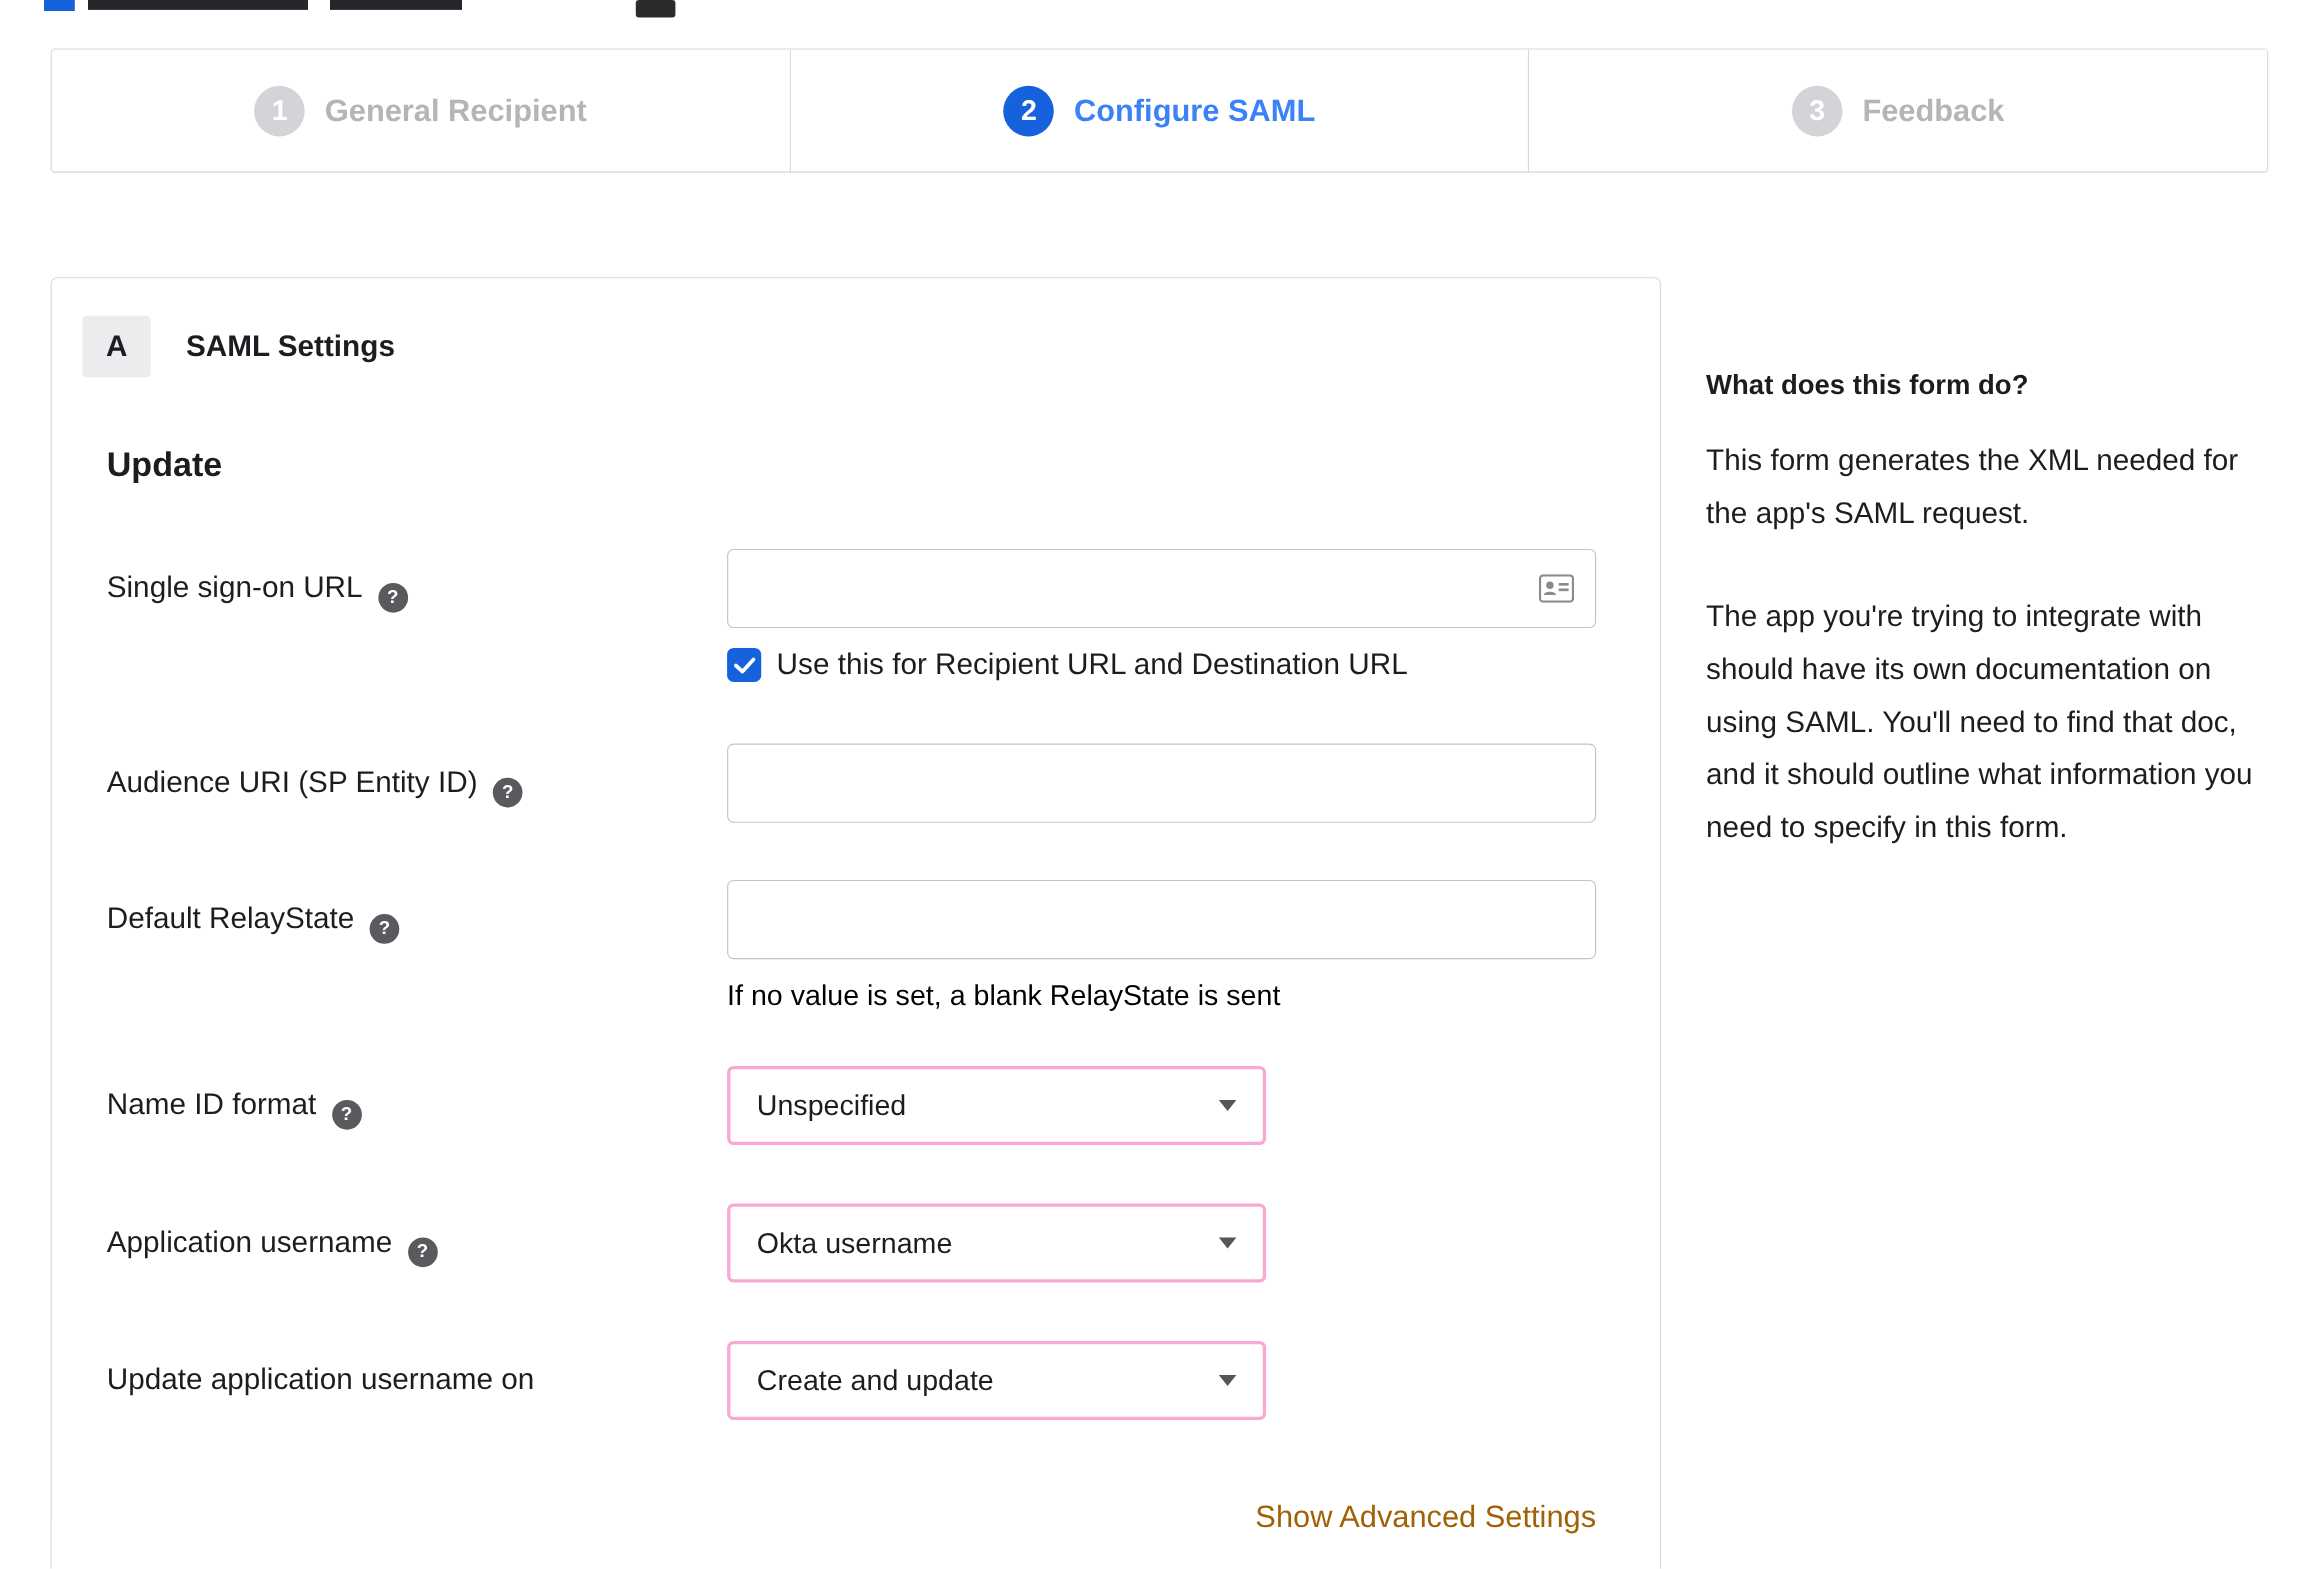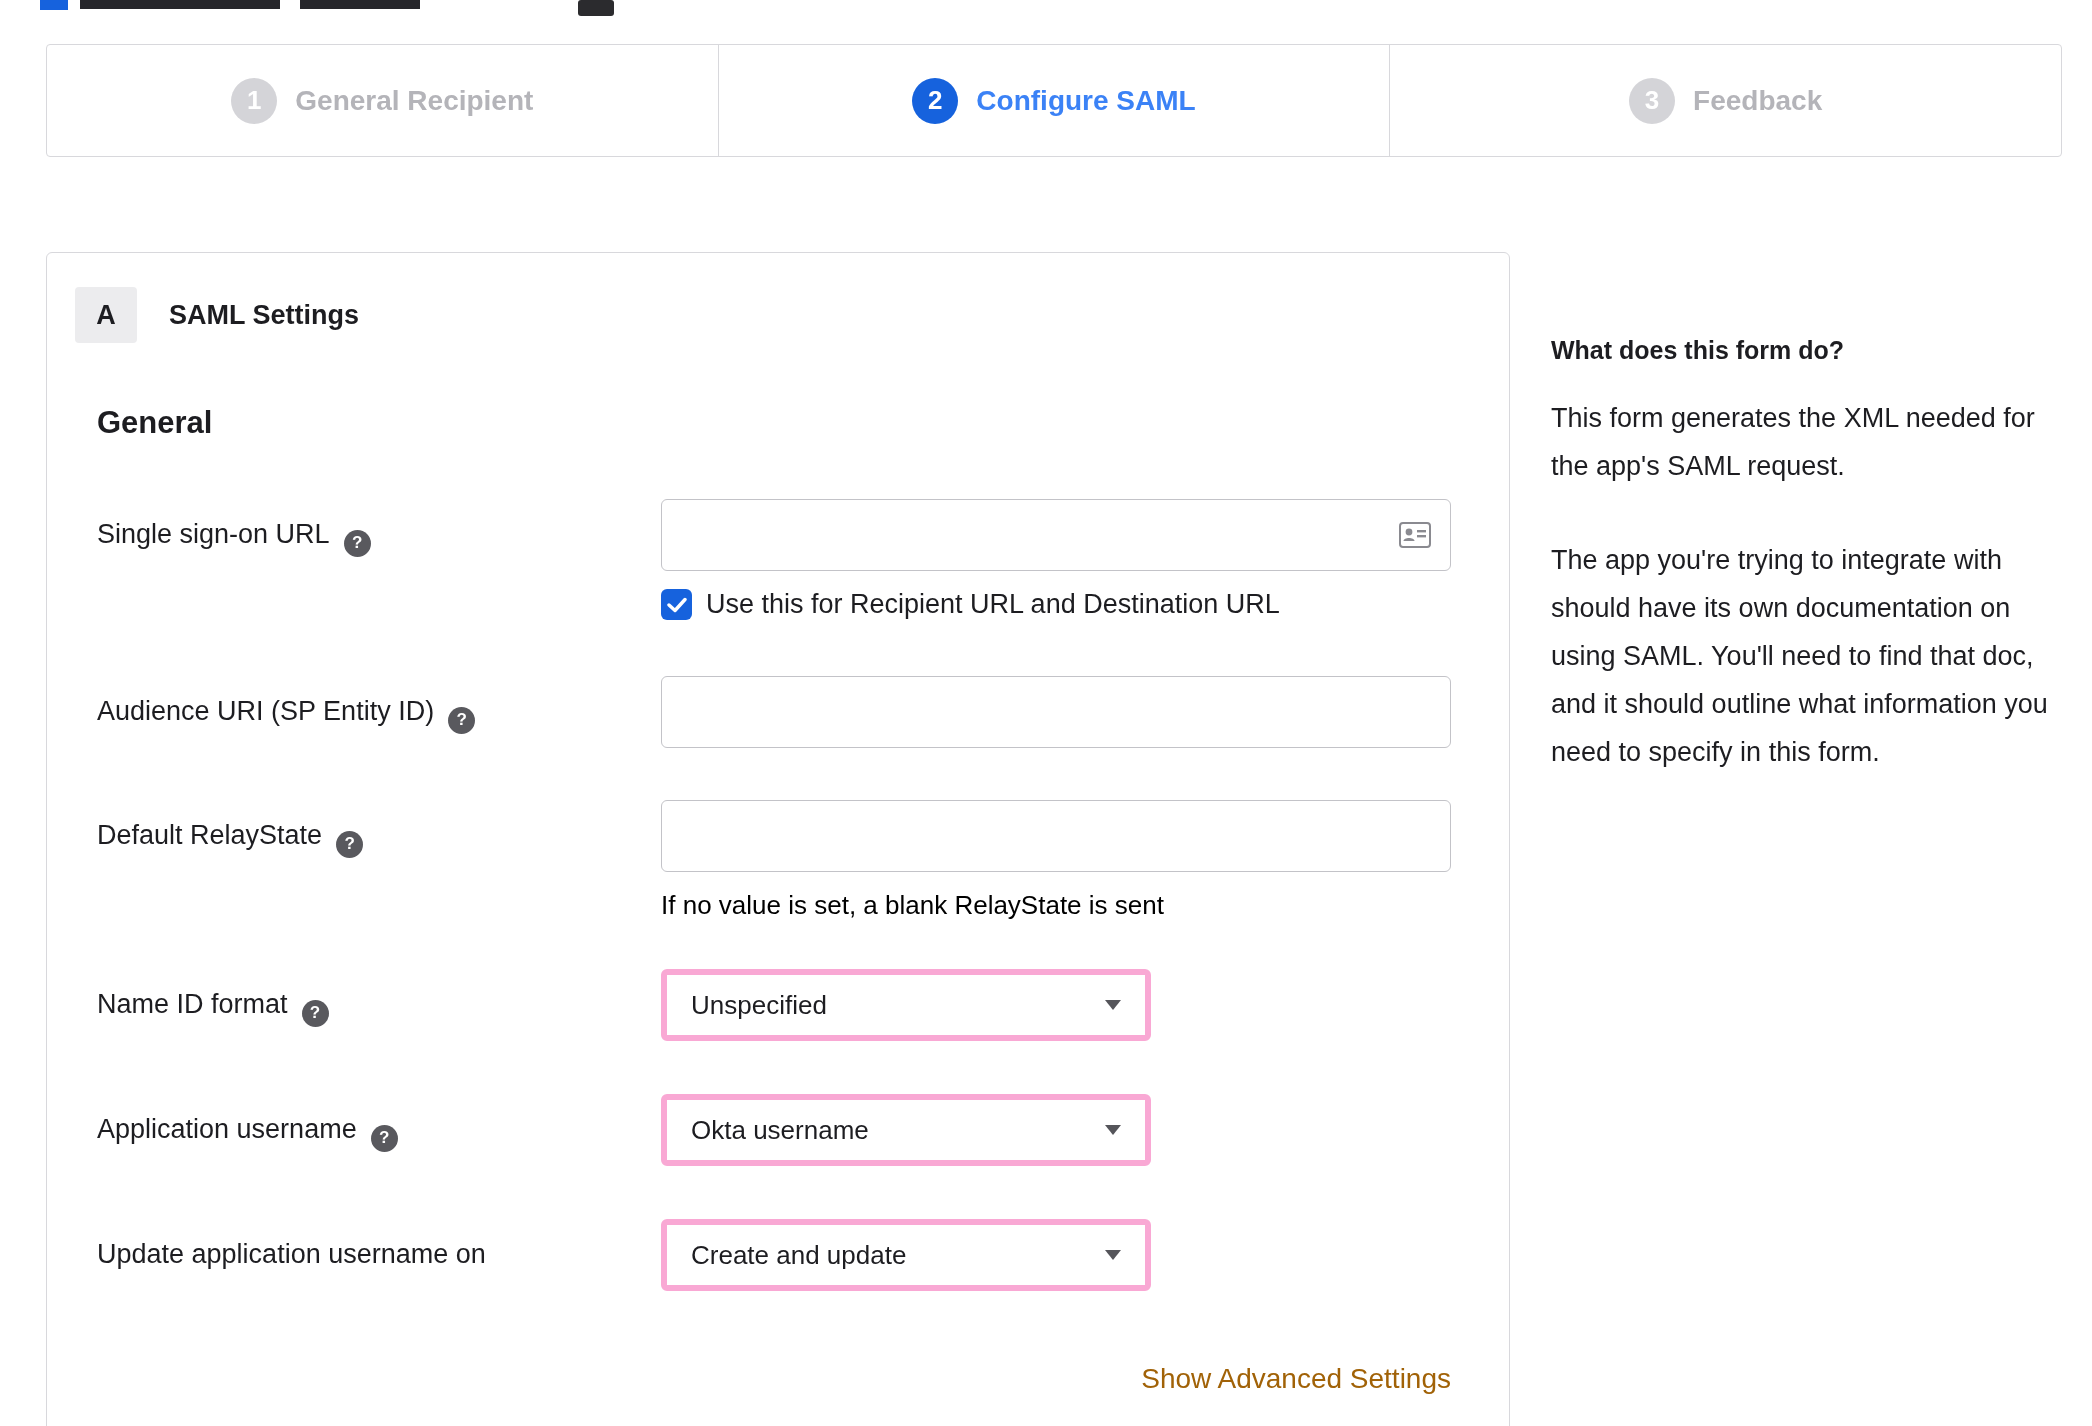--- a/index.html
+++ b/index.html
@@ -45,21 +45,21 @@
     font-size:26px; padding:0 64px 0 24px; font-family:"Liberation Sans", sans-serif; background:#fff; }
   .vcard-icon { position:absolute; right:20px; top:23px; }
 
   .check-line { display:flex; align-items:center; gap:14px; margin-top:18px; }
   .checkbox { width:31px; height:31px; background:#1662dd; border-radius:6px; display:flex;
     align-items:center; justify-content:center; cursor:pointer; flex:0 0 auto; }
   .check-label { font-size:27px; }
 
   .hint { margin-top:18px; font-size:26px; color:#000000; }
 
-  .select { width:490px; height:72px; border:6px solid #f9a8d4; border-radius:6px;
+  .select { width:490px; height:72px; border:3px solid #f9a8d4; border-radius:6px;
     display:flex; align-items:center; justify-content:space-between; padding:0 24px;
     font-size:26px; background:#fff; cursor:pointer; }
   .caret { width:0; height:0; border-left:8px solid transparent; border-right:8px solid transparent;
     border-top:10px solid #55555a; }
 
   .mb-row1 { margin-bottom:56px; }
   .mb-row2 { margin-bottom:52px; }
   .mb-row3 { margin-bottom:48px; }
   .mb-sel  { margin-bottom:53px; }
 
@@ -93,21 +93,21 @@
     <div class="step-label">Feedback</div>
   </div>
 </div>
 
 <div class="card">
   <div class="badge-row">
     <div class="badge">A</div>
     <div class="panel-title">SAML Settings</div>
   </div>
 
-  <div class="section-title">General</div>
+  <div class="section-title">Update</div>
 
   <div class="form">
 
     <div class="row mb-row1">
       <div class="row-label">
         <span>Single sign-on URL</span><span class="help">?</span>
       </div>
       <div>
         <div class="input-wrap">
           <input class="text-input" type="text" value="" style="">

